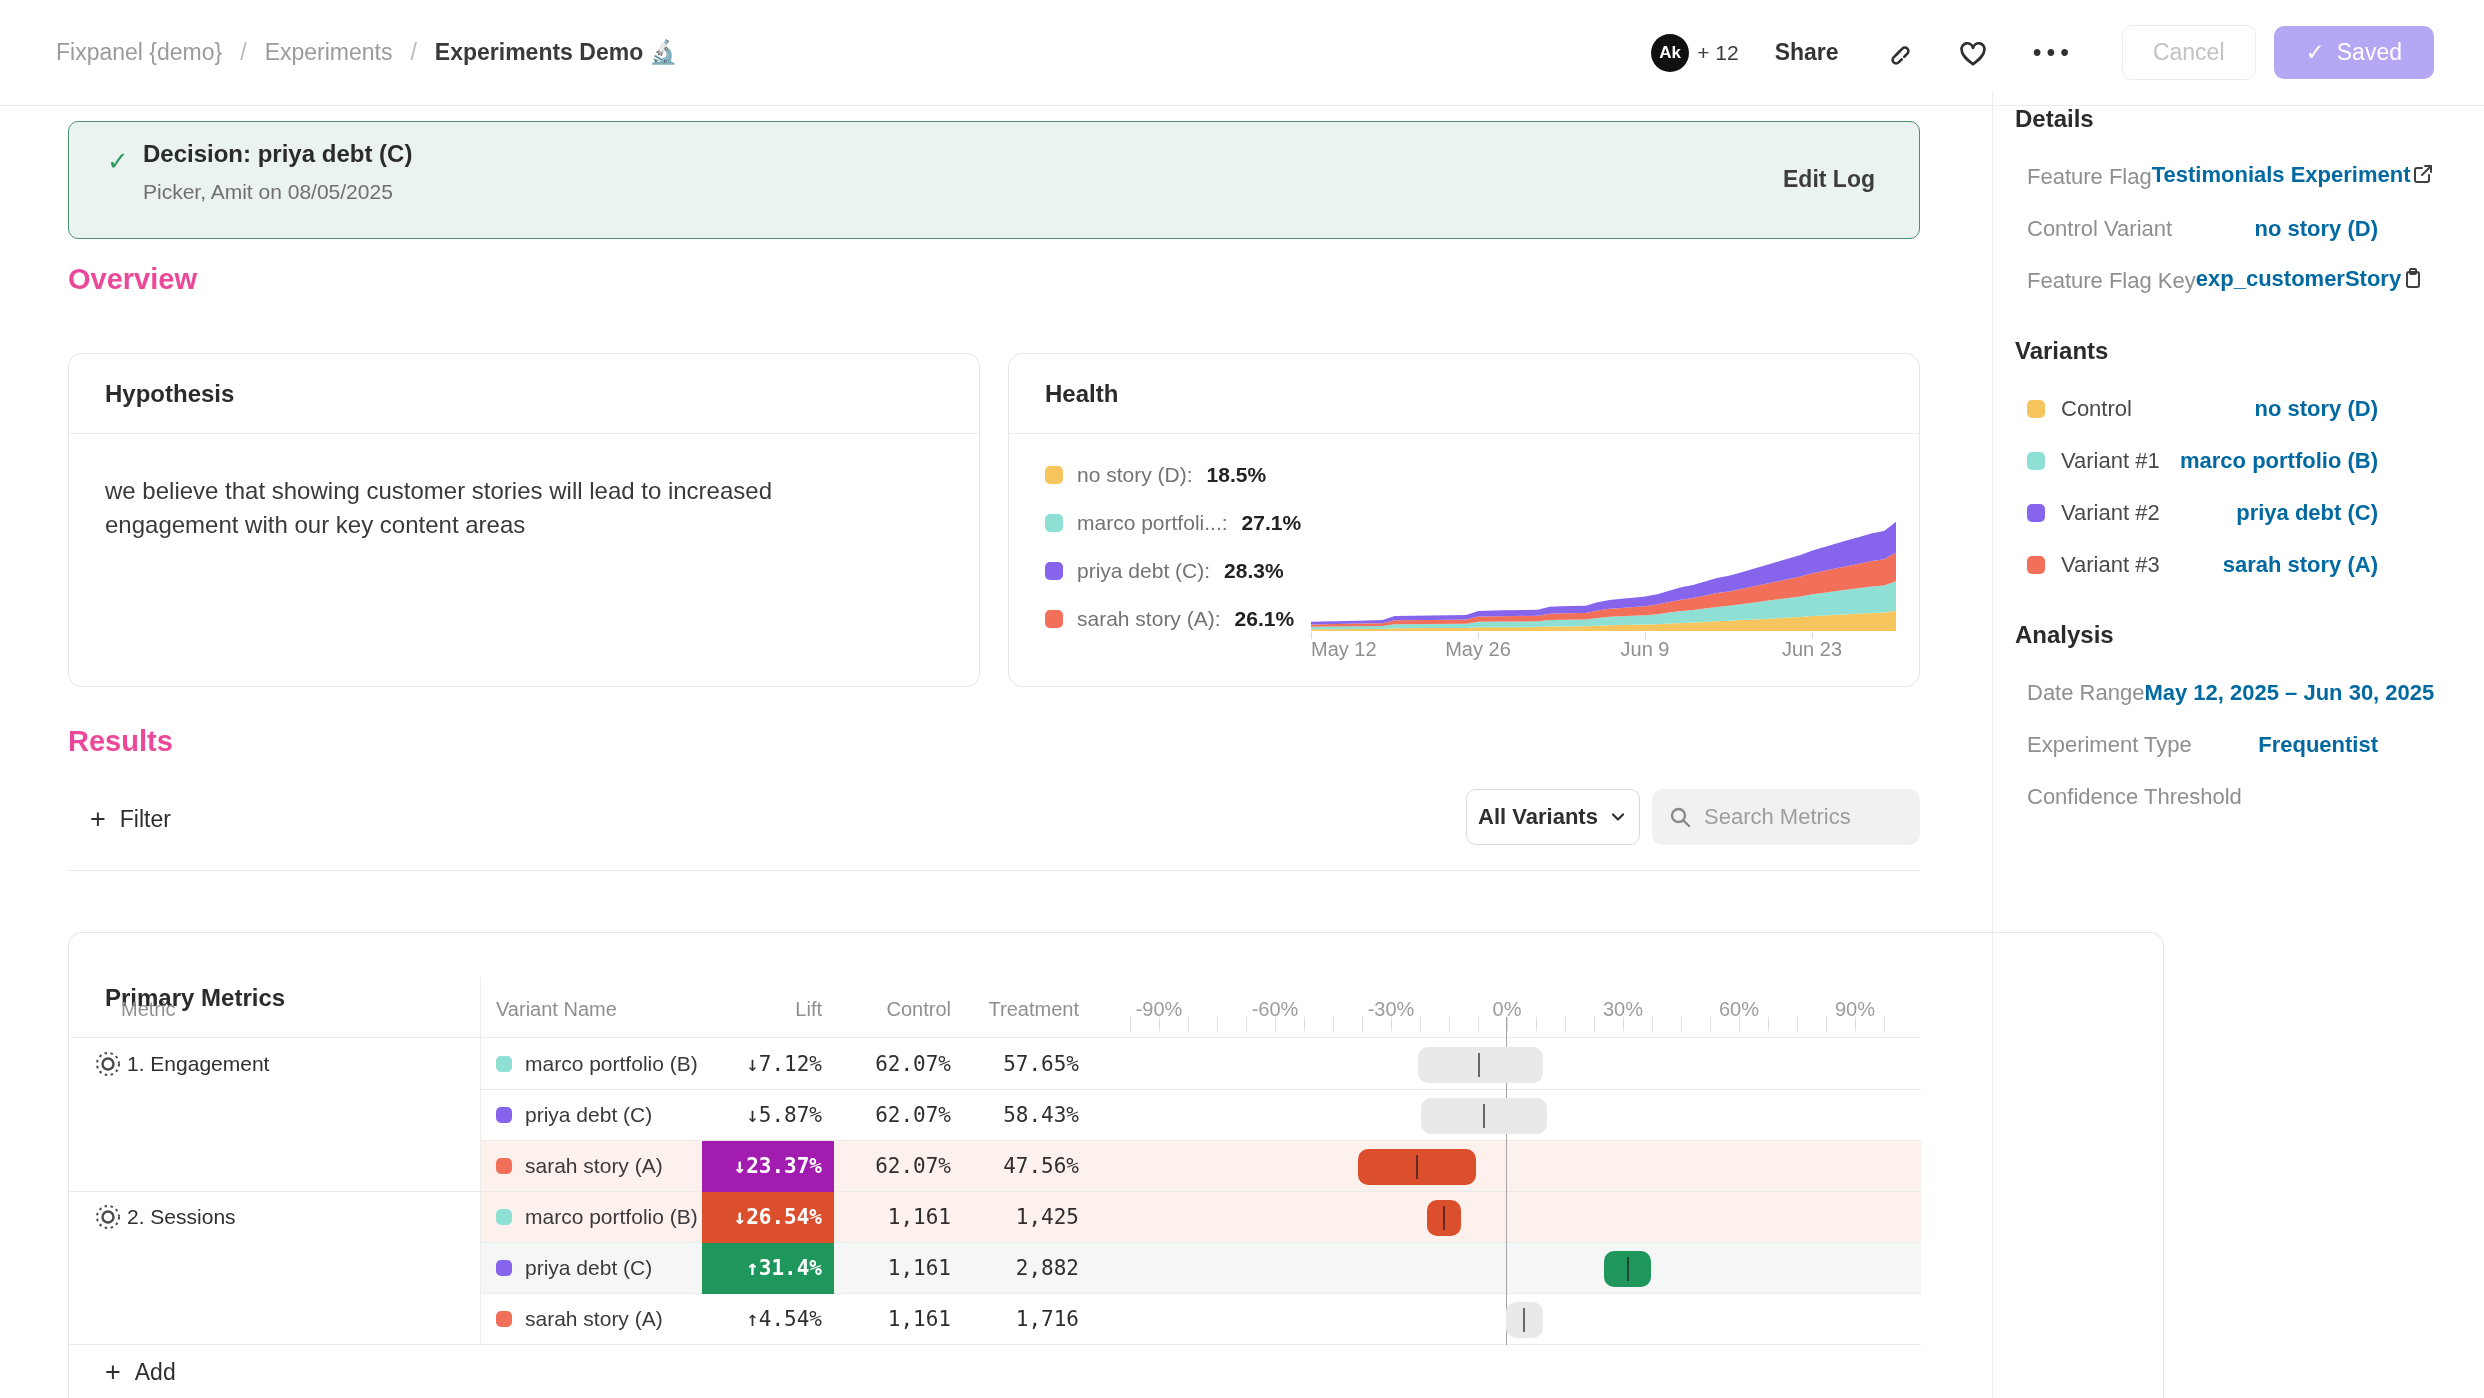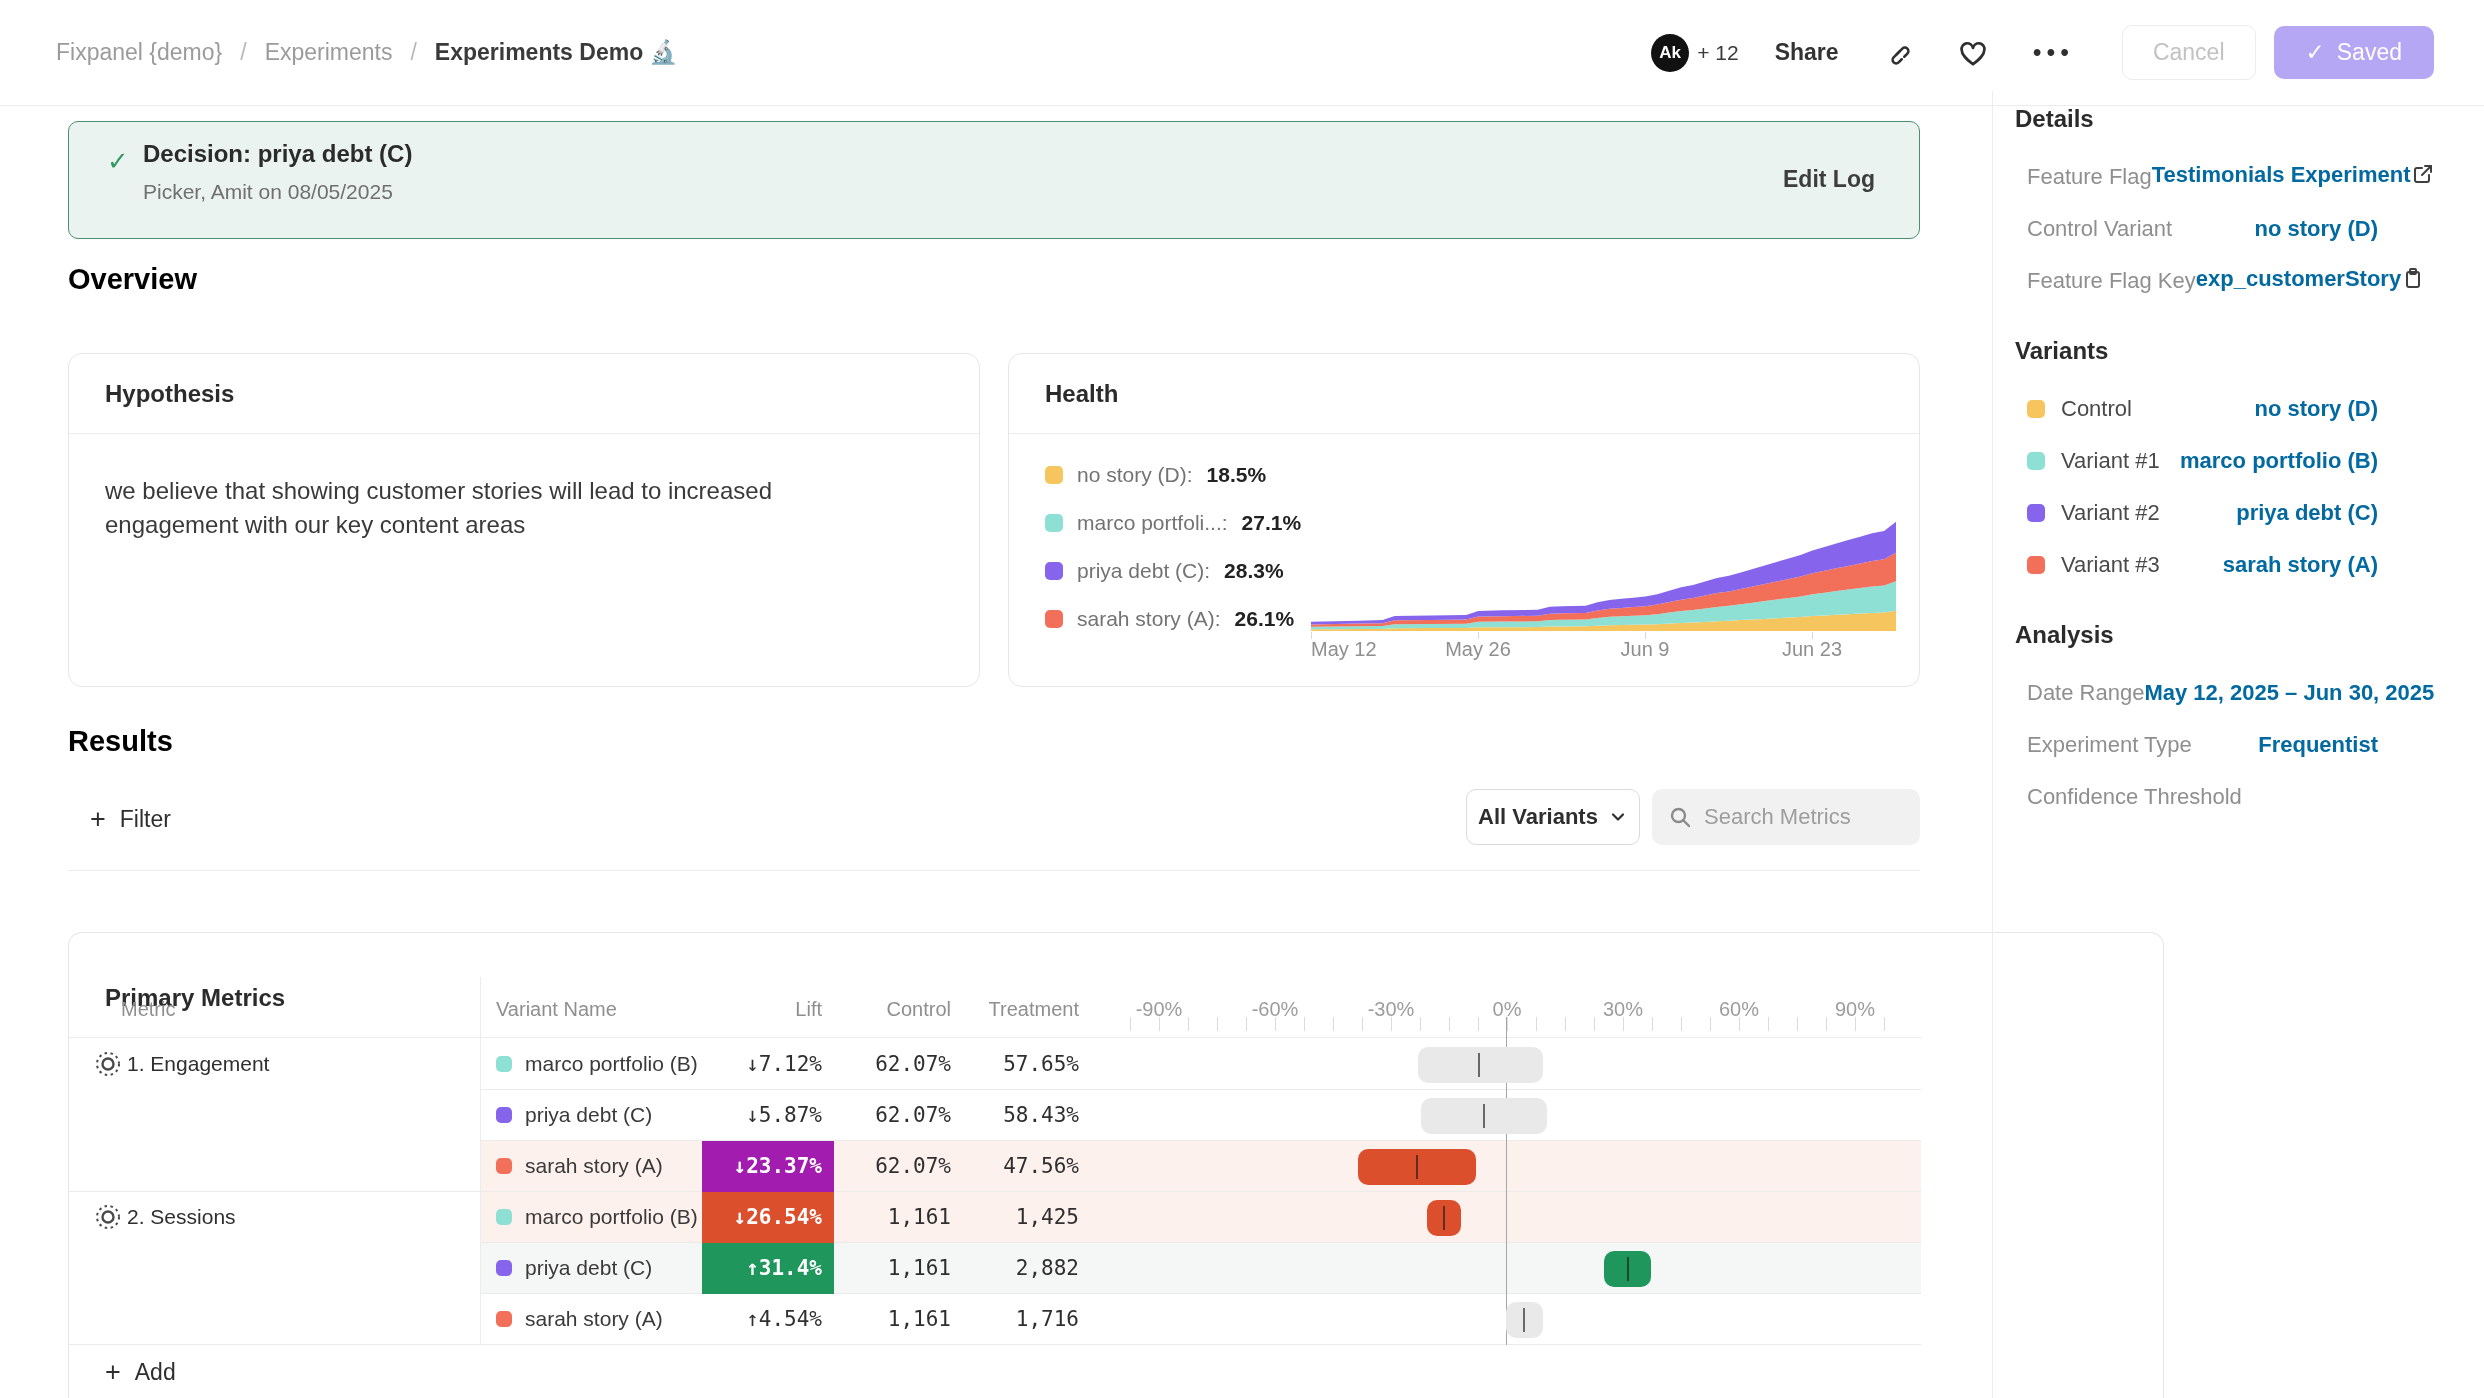--- a/index.html
+++ b/index.html
@@ -32,21 +32,21 @@
              border-left:1px solid #ececec; padding:14px 26px 0 22px; }
 
   
   .banner { position:absolute; left:68px; top:30px; width:1852px; height:118px;
             background:#eaf3ef; border:1px solid #4c8f6f; border-radius:10px; }
   .banner-check { position:absolute; left:38px; top:24px; color:#2f9960; font-size:26px; }
   .banner-title { position:absolute; left:74px; top:18px; font-size:24px; font-weight:bold; color:#2b2b2b; }
   .banner-sub { position:absolute; left:74px; top:58px; font-size:21px; color:#707070; }
   .banner-edit { position:absolute; right:44px; top:44px; font-size:23px; color:#3d3d3d; font-weight:bold; cursor:pointer; }
 
-  .h2 { position:absolute; left:68px; font-size:29px; font-weight:bold; color:#000000; }
+  .h2 { position:absolute; left:68px; font-size:29px; font-weight:bold; color:#ec4899; }
 
   
   .card { position:absolute; background:#fff; border:1px solid #e6e6e6; border-radius:14px; }
   .card-head { height:80px; border-bottom:1px solid #ececec; display:flex; align-items:center; padding:0 36px; }
   .card-title { font-size:24px; font-weight:bold; color:#2b2b2b; }
   .hyp-body { padding:40px 40px 0 36px; font-size:24px; color:#3a3a3a; line-height:1.42; }
 
   
   .legend-item { position:relative; display:flex; align-items:center; gap:14px; height:30px; margin:18px 0 18px 36px; width:330px; }
   .legend-swatch { width:18px; height:18px; border-radius:5px; flex:none; }

